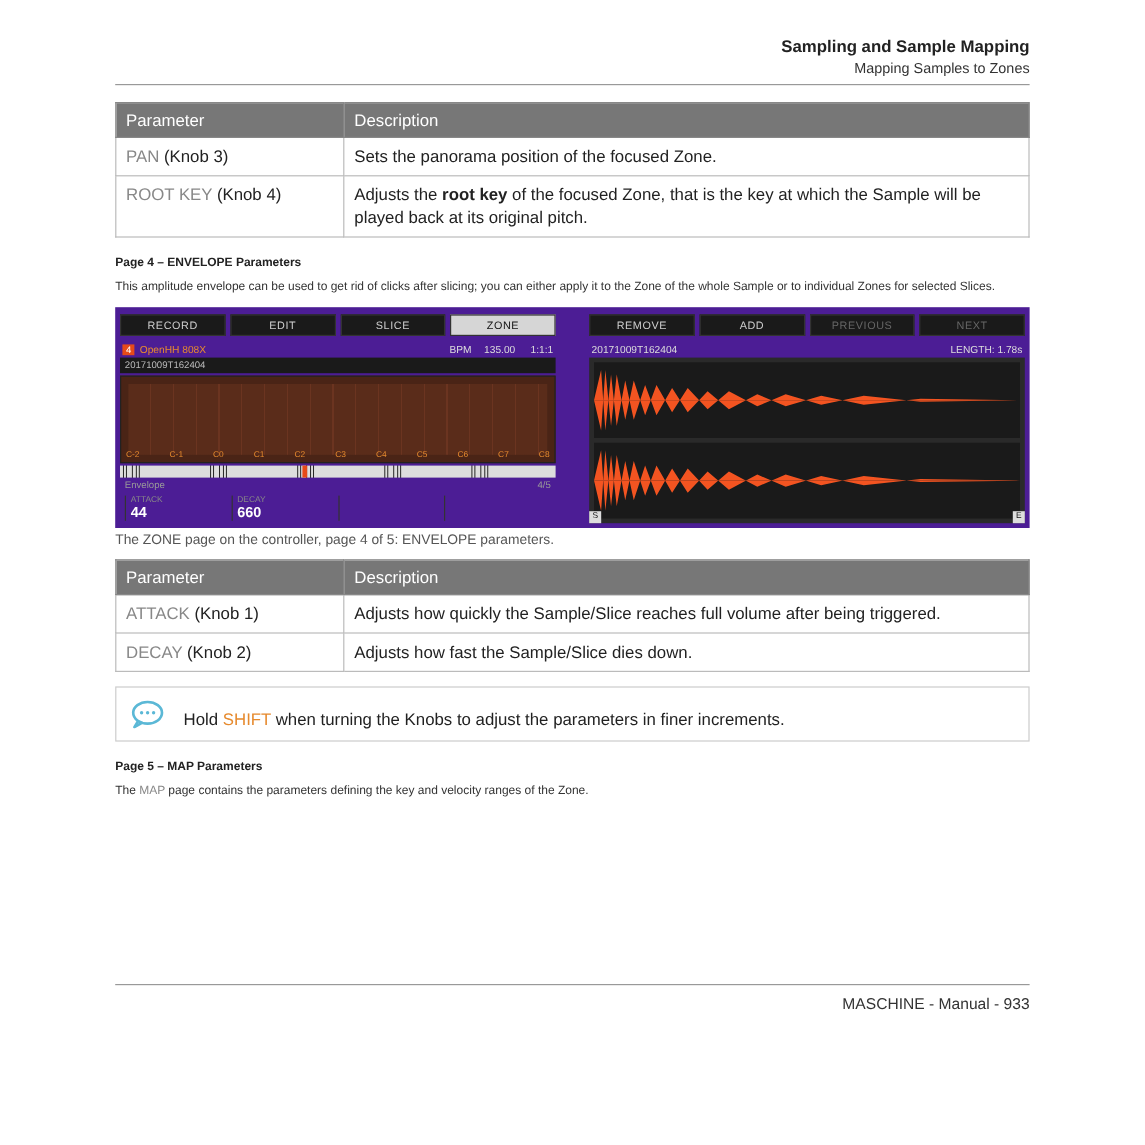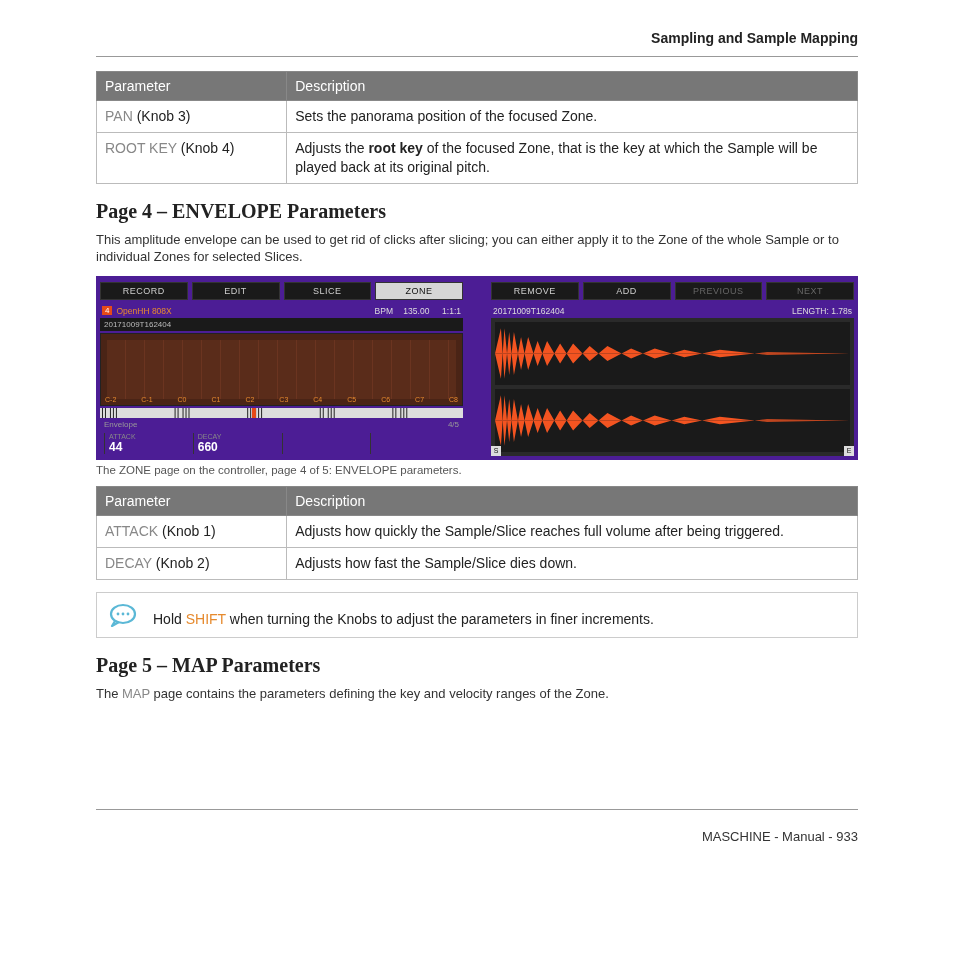--- a/index.html
+++ b/index.html
@@ -48,27 +48,27 @@
   table.param-table th:first-child { width: 25%; }
   table.param-table td {
     border: 1px solid #bbb;
     padding: 6px 8px;
     vertical-align: top;
     line-height: 1.35;
   }
   .grey { color: #888; }
   .orange { color: #e68a2e; }
   h2.section {
-    font-size: 20px;
+    font-size: 10px;
     font-weight: bold;
     margin: 16px 0 8px 0;
-    font-family: Liberation Serif, serif;
+    font-family: Liberation Sans, sans-serif;
   }
   p.body {
-    font-size: 13px;
+    font-size: 10px;
     line-height: 1.35;
     margin: 6px 0 10px 0;
     color: #333;
   }
   .caption {
     font-size: 11.5px;
     color: #555;
     margin: 4px 0 10px 0;
   }
   .tip-box {
@@ -82,21 +82,21 @@
     font-size: 14px;
   }
   .tip-icon svg { display: block; }
   .footer {
     position: absolute;
     bottom: 28px;
     left: 96px;
     right: 96px;
     border-top: 1px solid #999;
     text-align: right;
-    padding-top: 19px;
+    padding-top: 8px;
     font-size: 13px;
     color: #333;
   }
 
   
   .controller {
     width: 100%;
     height: 184px;
     background: #4c1d95;
     display: flex;
@@ -231,20 +231,21 @@
     line-height: 10px;
   }
 </style>
 </head>
 <body>
 
 <div class="page">
 
   <div class="header-area">
     <div class="header-title">Sampling and Sample Mapping</div>
+    <div class="header-sub">Mapping Samples to Zones</div>
   </div>
 
   <table class="param-table">
     <tbody>
         <tr>
       <th>Parameter</th>
       <th>Description</th>
     </tr>
     <tr>
       <td><span class="grey">PAN</span><span> (Knob 3)</span></td>

